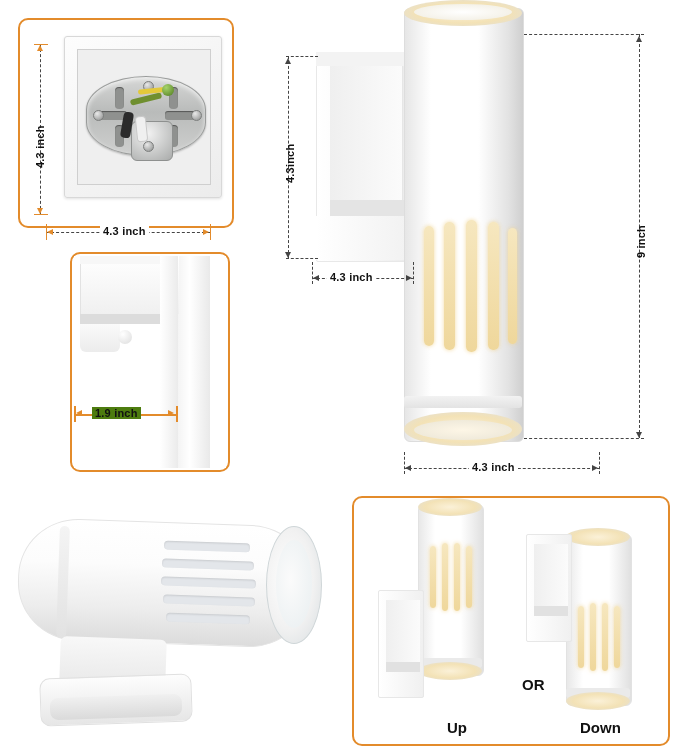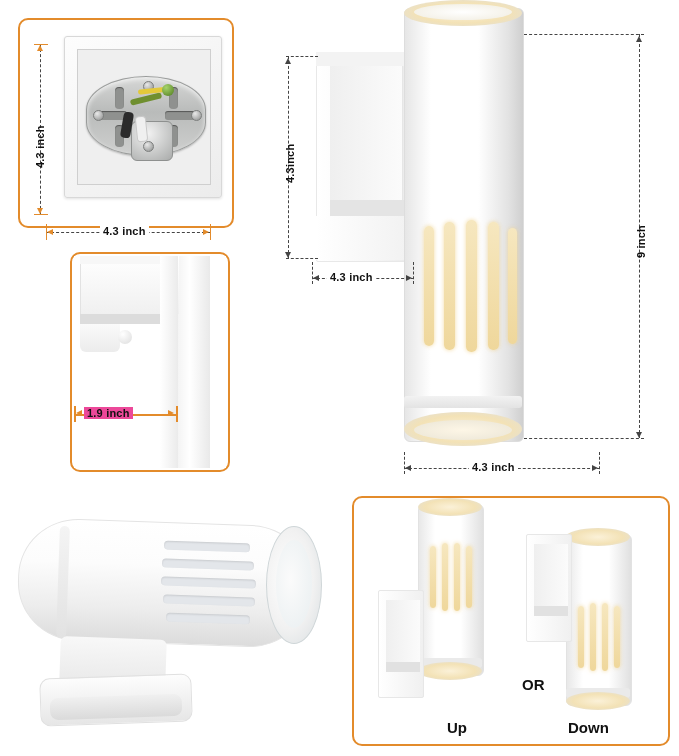--- a/index.html
+++ b/index.html
@@ -250,21 +250,21 @@
   <div style="position:absolute; left:80px; top:324px; width:40px; height:28px; background:linear-gradient(180deg,#fafafa,#ececec); border-radius:0 0 6px 6px;"></div>
   <div style="position:absolute; left:118px; top:330px; width:14px; height:14px; border-radius:50%; background:radial-gradient(circle at 35% 30%,#ffffff,#dcdcdc);"></div>
   <div style="position:absolute; left:80px; top:256px; width:98px; height:8px; background:#f7f7f7;"></div>
   <div style="position:absolute; left:160px; top:256px; width:18px; height:212px; background:linear-gradient(90deg,#ffffff,#ebebeb);"></div>
 
   <div class="orange-line" style="left:74px; top:414px; width:104px;"></div>
   <div class="tick-v" style="left:74px; top:406px; height:16px; border-left-color:#E38B2B; border-left-width:2px;"></div>
   <div class="tick-v" style="left:176px; top:406px; height:16px; border-left-color:#E38B2B; border-left-width:2px;"></div>
   <div class="arrow orange-left" style="left:76px; top:410px;"></div>
   <div class="arrow orange-right" style="left:168px; top:410px;"></div>
-  <div class="dim-label" style="left:84px; top:407px; background:#ec4899; padding:0 3px;">1.9  inch</div>
+  <div class="dim-label" style="left:92px; top:407px; background:#4d7c0f; padding:0 3px;">1.9  inch</div>
 
   <div style="position:absolute; left:316px; top:52px; width:96px; height:208px; background:linear-gradient(90deg,#ffffff,#f7f7f7 55%,#e9e9e9); border:1px solid #e8e8e8; border-radius:2px;"></div>
   <div style="position:absolute; left:316px; top:52px; width:96px; height:14px; background:#f3f3f3;"></div>
   <div style="position:absolute; left:330px; top:66px; width:72px; height:150px; background:linear-gradient(90deg,#efefef,#fbfbfb); border-right:1px solid #e6e6e6;"></div>
   <div style="position:absolute; left:330px; top:200px; width:74px; height:16px; background:#e4e4e4;"></div>
   <div style="position:absolute; left:316px; top:216px; width:96px; height:44px; background:linear-gradient(90deg,#ffffff,#f1f1f1);"></div>
 
   <div class="body-tube" style="left:404px; top:8px; width:118px; height:432px; border-radius:6px;"></div>
   <div class="glow-ring" style="left:404px; top:0px; width:118px; height:26px;"></div>
   <div style="position:absolute; left:414px; top:4px; width:98px; height:16px; border-radius:50%; background:radial-gradient(ellipse at center,#ffffff,#f0ecdf);"></div>
@@ -346,15 +346,15 @@
   <div class="vent-slot" style="left:602px; top:603px; width:6px; height:68px;"></div>
   <div class="vent-slot" style="left:614px; top:606px; width:6px; height:62px;"></div>
   <div style="position:absolute; left:566px; top:688px; width:64px; height:10px; background:#eaeaea; border-radius:3px;"></div>
   <div class="glow-ring" style="left:566px; top:692px; width:64px; height:18px;"></div>
   <div style="position:absolute; left:526px; top:534px; width:44px; height:106px; background:linear-gradient(90deg,#ffffff,#f0f0f0); border:1px solid #e7e7e7; border-radius:2px;"></div>
   <div style="position:absolute; left:534px; top:544px; width:34px; height:70px; background:linear-gradient(90deg,#efefef,#fbfbfb);"></div>
   <div style="position:absolute; left:534px; top:606px; width:34px; height:10px; background:#e1e1e1;"></div>
 
   <div class="bottom-word" style="left:447px; top:719px;">Up</div>
   <div class="bottom-word" style="left:522px; top:676px;">OR</div>
-  <div class="bottom-word" style="left:568px; top:719px;text-align:center;">Down</div>
+  <div class="bottom-word" style="left:580px; top:719px;text-align:center;">Down</div>
 
 </div>
 
 </body></html>

